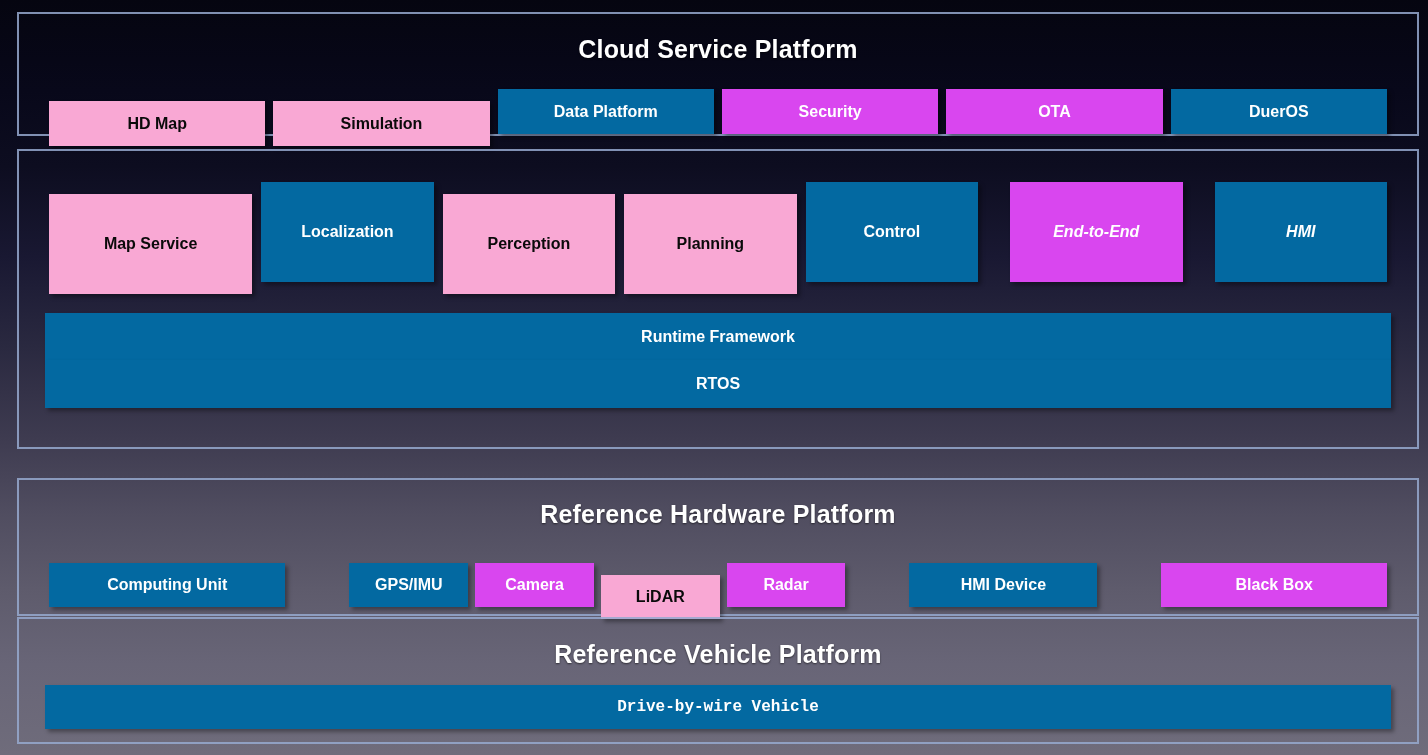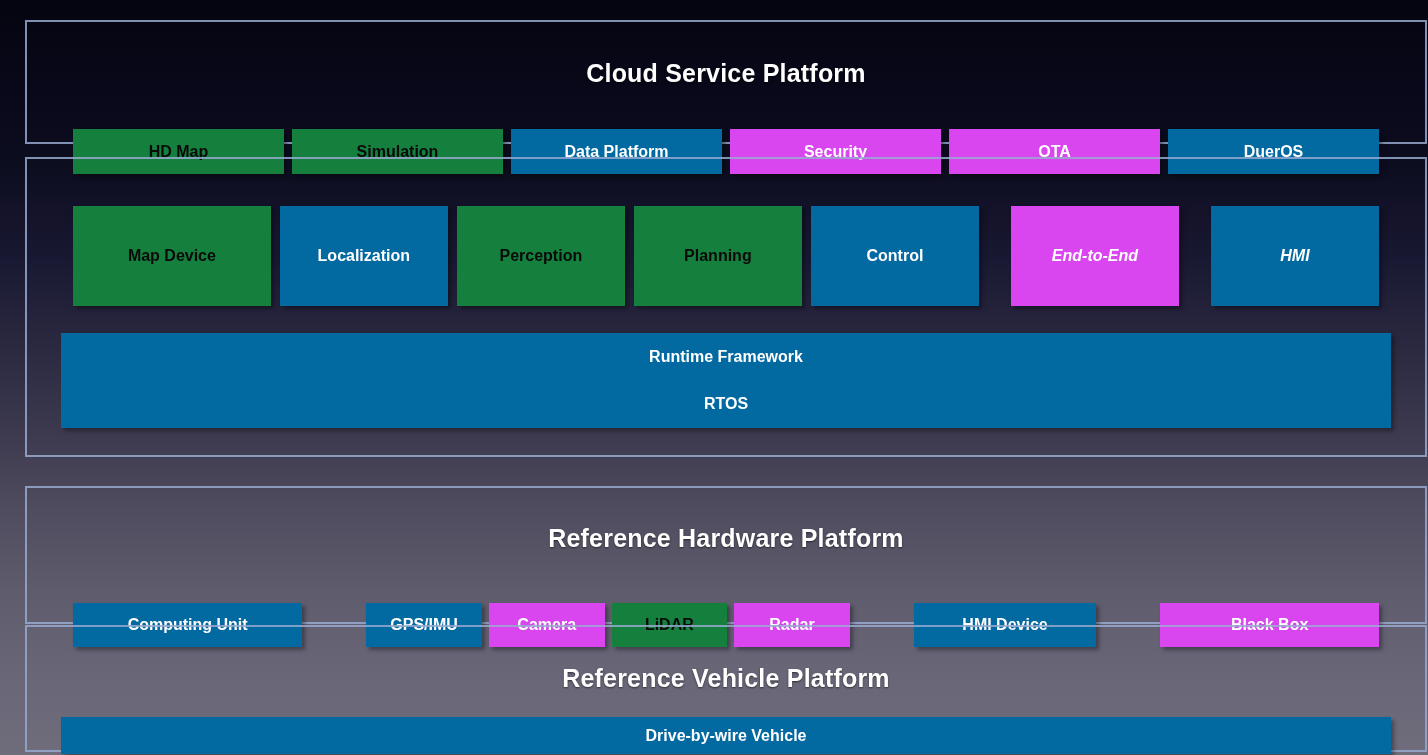--- a/index.html
+++ b/index.html
@@ -1,15 +1,15 @@
 <!DOCTYPE html>
 <html><head>
 <meta charset="utf-8">
 <style>
-  * { margin:0; padding:12px; box-sizing:border-box; }
+  * { margin:0; padding:4px; box-sizing:border-box; }
   html,body { width:1428px; height:755px; overflow:hidden; }
   body {
     font-family: "Liberation Sans", "DejaVu Sans", sans-serif;
     background: linear-gradient(180deg,
       #050510 0%, #08081a 12%, #0d0d20 22%, #191832 34%,
       #2a2940 46%, #3e3b50 58%, #504d60 68%,
       #5e5b6c 78%, #686577 88%, #6f6c7b 100%);
     position: relative;
   }
   .panel {
@@ -27,21 +27,21 @@
     letter-spacing:0.2px; text-shadow:0 1px 2px rgba(0,0,0,0.55);
   }
   .s3 .title { margin-top:12px; }
 
   .row { display:flex; margin:0 22px; }
   .box {
     display:flex; align-items:center; justify-content:center;
     font-weight:bold; font-size:16px; text-align:center;
     box-shadow:2.5px 3px 4px rgba(0,0,0,0.35);
   }
-  .c-yellow { background:#15803d; color:#0a0a0a; }
+  .c-yellow { background:#f9a8d4; color:#0a0a0a;margin-top:12px; }
   .c-blue   { background:#0369a1; color:#ffffff; }
   .c-red    { background:#d946ef; color:#ffffff; }
 
   
   .row-cloud { gap:8px; margin-top:17px; }
   .row-cloud .box { flex:1; height:45px; }
 
   
   .row-sw { gap:9px; margin-top:23px; }
   .row-sw .box { width:174px; height:100px; }
@@ -59,42 +59,42 @@
   
   .row-hw { gap:7px; margin-top:26px; }
   .row-hw .box { height:44px; }
   .hw-cu   { width:239px; }
   .hw-sm   { width:120px; }
   .hw-hmid { width:190px; }
   .hw-bb   { width:228px; }
   .row-hw .gap-lg { margin-left:57px; }
 
   
-  .bar-vehicle { margin-top:12px; height:37px; }
+  .bar-vehicle { margin-top:12px; height:44px;font-family:Liberation Mono, monospace; }
 </style>
 </head>
 <body>
 
 <div>
 
   <section class="panel s1">
     <h2 class="title">Cloud Service Platform</h2>
     <div class="row row-cloud">
       <div class="box c-yellow">HD Map</div>
       <div class="box c-yellow">Simulation</div>
       <div class="box c-blue">Data Platform</div>
       <div class="box c-red">Security</div>
       <div class="box c-red">OTA</div>
       <div class="box c-blue">DuerOS</div>
     </div>
   </section>
 
   <section class="panel s2">
     <div class="row row-sw">
-      <div class="box c-yellow wide">Map Device</div>
+      <div class="box c-yellow wide">Map Service</div>
       <div class="box c-blue">Localization</div>
       <div class="box c-yellow">Perception</div>
       <div class="box c-yellow">Planning</div>
       <div class="box c-blue">Control</div>
       <div class="box c-red ml-lg">End-to-End</div>
       <div class="box c-blue ml-lg">HMI</div>
     </div>
     <div class="bar c-blue bar-runtime">Runtime Framework</div>
     <div class="bar c-blue bar-rtos">RTOS</div>
   </section>

